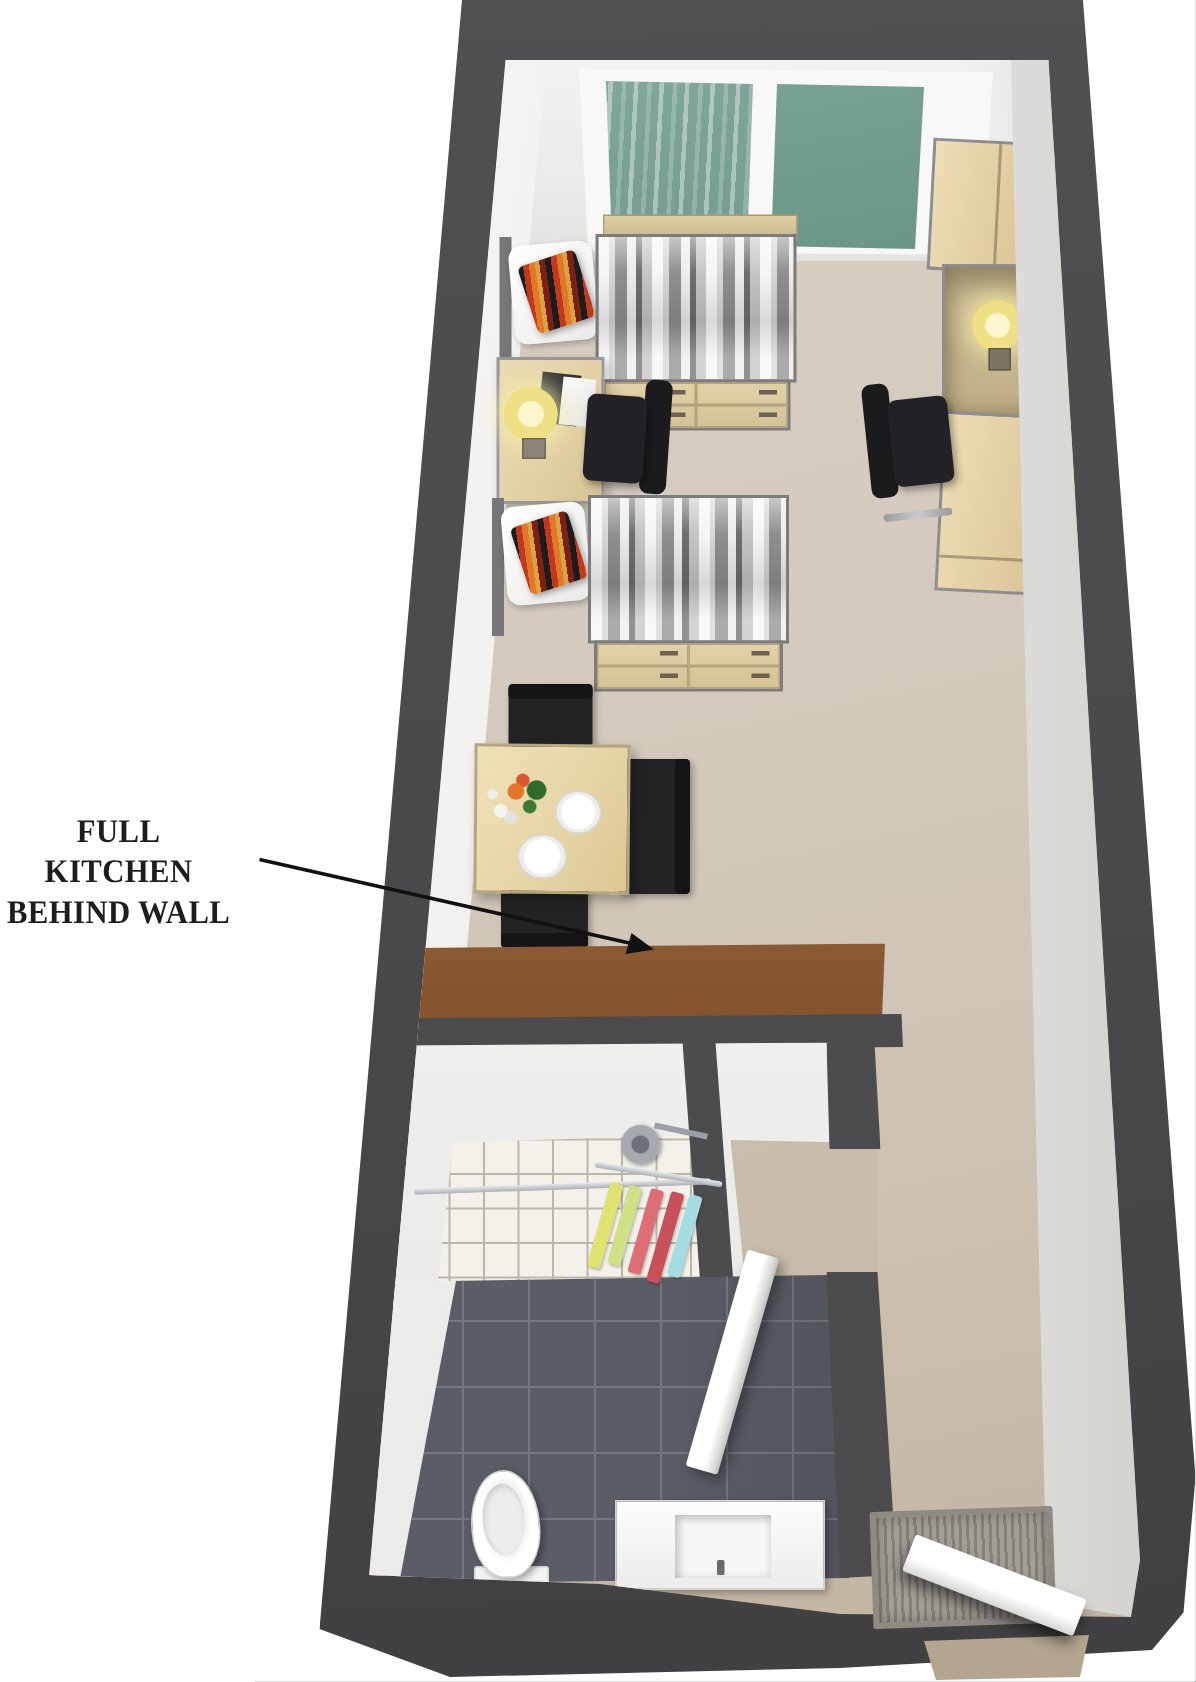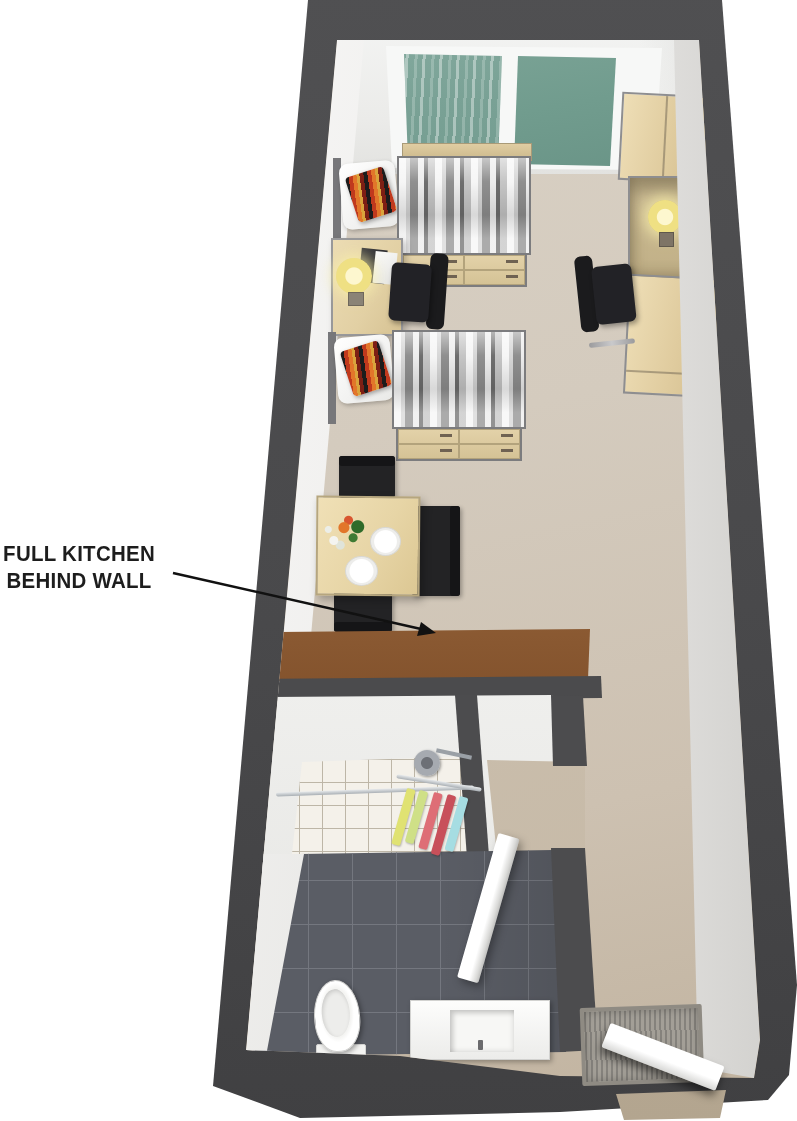--- a/index.html
+++ b/index.html
@@ -1,17 +1,17 @@
 <!DOCTYPE html>
 <html><head>
 <meta charset="utf-8">
 <style>
   html,body{margin:0;padding:0;background:#ffffff;}
   .scene{position:relative;width:797px;height:1121px;background:#ffffff;overflow:hidden;
-         font-family:Liberation Sans, sans-serif;}
+         font-family:Liberation Serif, serif;}
   .abs{position:absolute;}
 
   
   .outer-wall{left:0;top:0;width:797px;height:1121px;
     background:linear-gradient(178deg,#505052 0%,#49494b 55%,#404042 100%);
     clip-path:polygon(308px 0,722px 0,797px 985px,789px 1075px,768px 1100px,560px 1112px,300px 1118px,213px 1086px);}
   .interior{left:0;top:0;width:797px;height:1121px;
     clip-path:polygon(337px 40px,699px 40px,760px 1040px,754px 1078px,560px 1076px,400px 1056px,246px 1050px);}
   .floor{left:0;top:0;width:797px;height:1121px;
     background:linear-gradient(168deg,#dad2c6 0%,#d4cbbe 40%,#cdc1b1 72%,#c0b29e 100%);}

